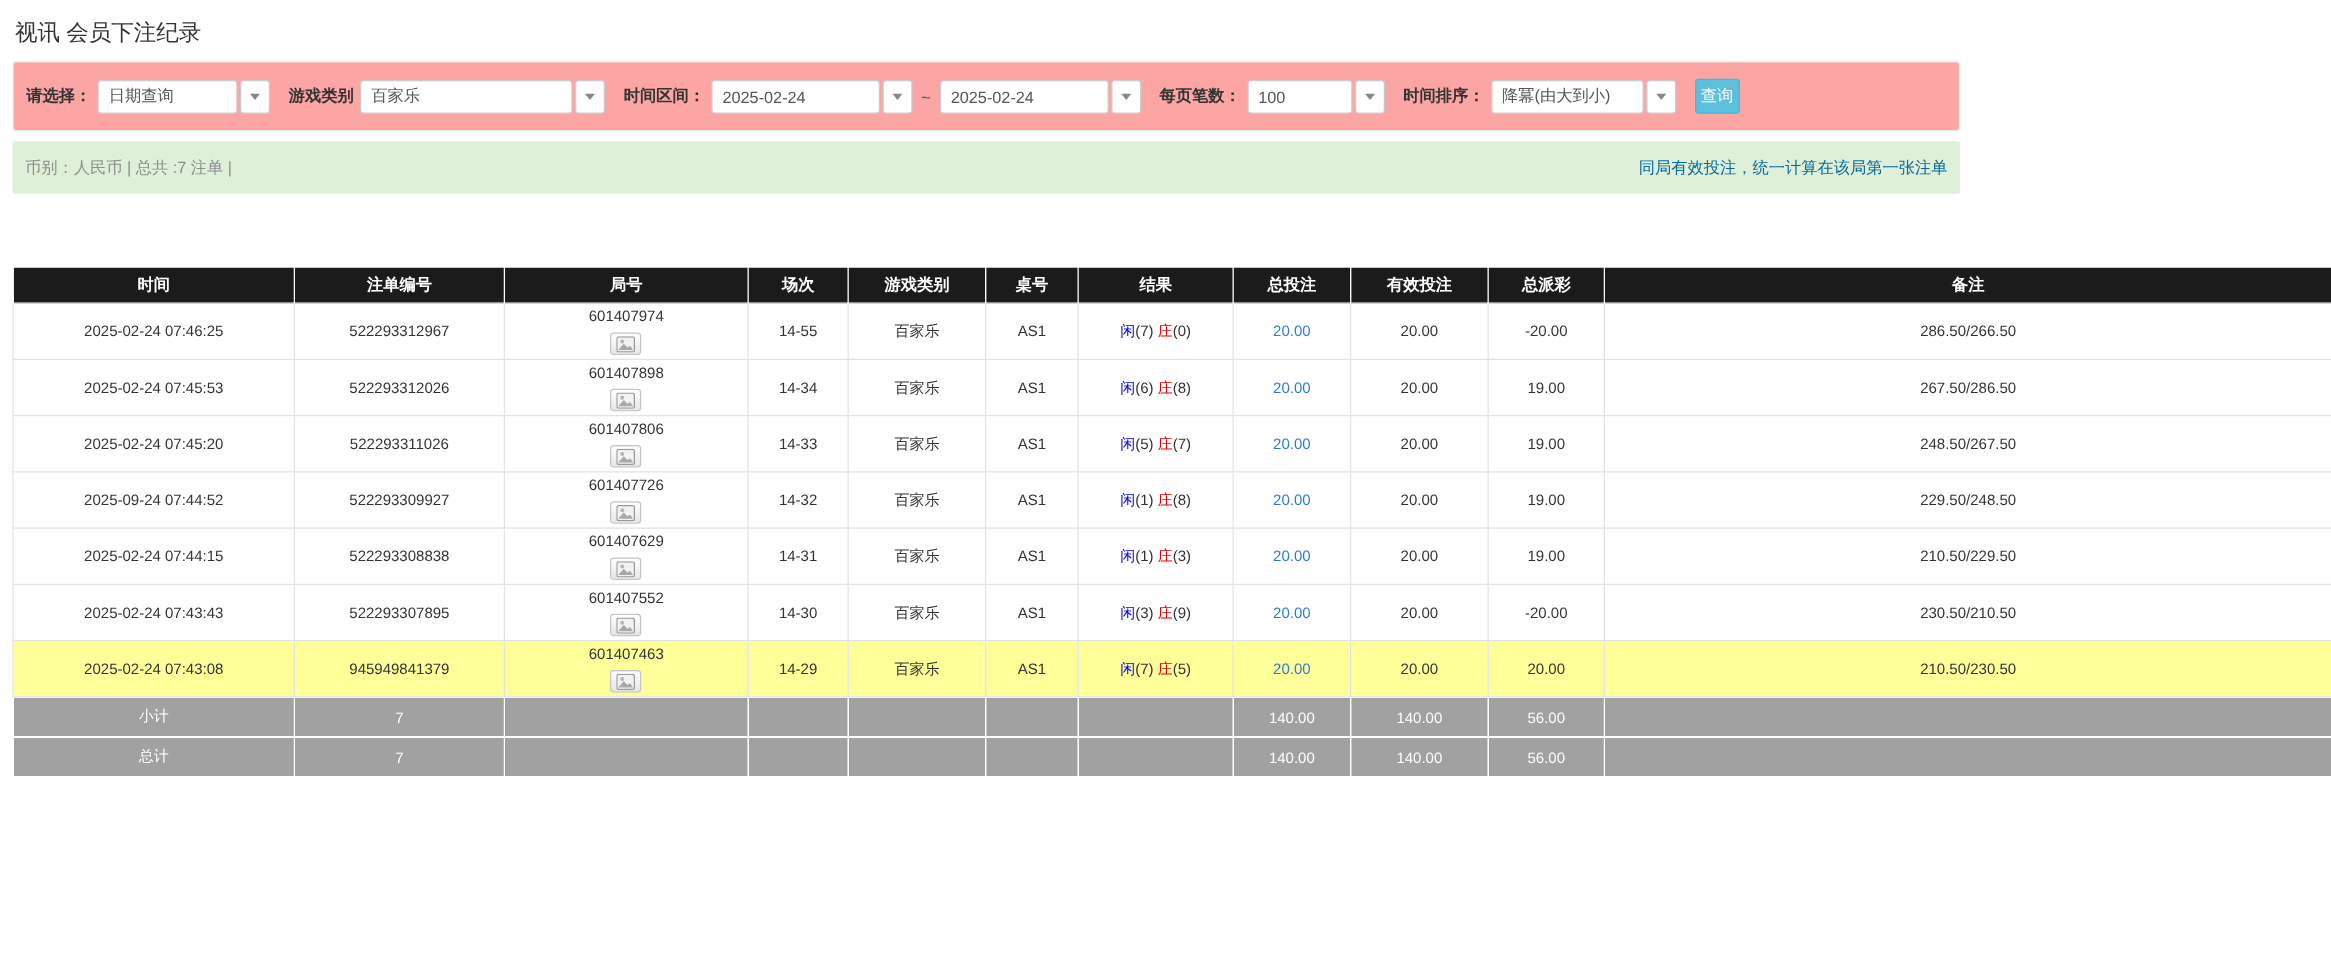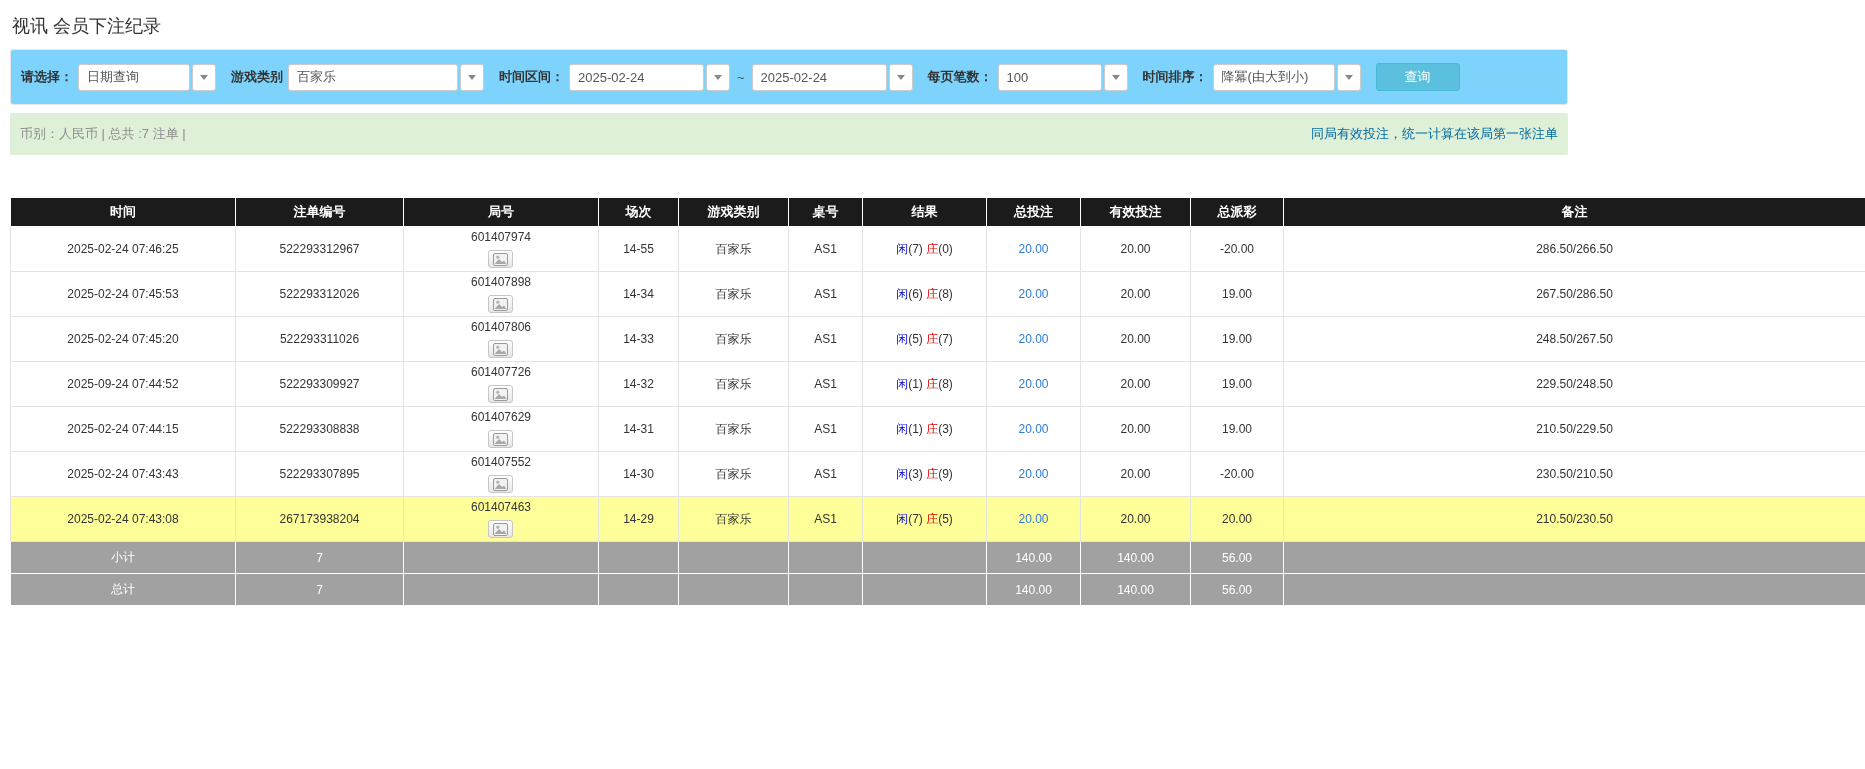--- a/index.html
+++ b/index.html
@@ -4,51 +4,51 @@
 <style>
   * { box-sizing: border-box; }
   html,body { margin:0; padding:0; }
   body {
     width:1865px; height:769px; background:#fff; overflow:hidden;
     font-family:"Liberation Sans", sans-serif; color:#333; position:relative;
   }
   .page-title { font-size:18px; font-weight:400; color:#333; margin:14px 16px 11px 12px; }
 
   .filter-bar {
-    margin-left:10px; width:1558px; background:#7dd3fc;
+    margin-left:10px; width:1558px; background:#fca5a5;
     border:1px solid #e7e7e7; border-radius:3px; padding:13px 8px;
     display:flex; align-items:center; gap:5px; white-space:nowrap;
   }
   .flabel { font-size:13px; font-weight:bold; color:#333; margin-left:10px; }
   .flabel.first { margin-left:2px; }
   .combo { display:inline-flex; align-items:flex-end; }
   .combo input {
     height:27px; border:1px solid #ccc; border-radius:3px; padding:0 8px;
     font-size:13px; color:#555; background:#fff; font-family:inherit;
   }
   .combo-btn {
     height:27px; width:24px; margin-left:2px; border:1px solid #ccc; border-radius:3px;
     background:#fff; display:inline-flex; align-items:center; justify-content:center; cursor:pointer;
   }
   .caret { width:0; height:0; border-left:4px solid transparent; border-right:4px solid transparent; border-top:5px solid #888; }
   .tilde { font-size:13px; color:#555; margin:0 2px; }
   .btn-search {
-    margin-left:10px; height:28px; padding:0 28px; background:#5bc0de; border:1px solid #46b8da;
+    margin-left:10px; height:28px; padding:0 4px; background:#5bc0de; border:1px solid #46b8da;
     color:#fff; font-size:13px; border-radius:3px; cursor:pointer; font-family:inherit;
   }
 
   .summary-bar {
     margin:8px 0 0 10px; width:1558px; background:#dff0d8; border-radius:2px;
     padding:12px 10px; display:flex; justify-content:space-between; align-items:center; font-size:13px;
   }
   .summary-left { color:#8c8c8c; }
   .summary-right { color:#0369a1; }
 
   .bet-table {
-    margin:42px 0 0 10px; width:1855px; border-collapse:collapse; table-layout:fixed; font-size:12px;
+    margin:58px 0 0 10px; width:1855px; border-collapse:collapse; table-layout:fixed; font-size:12px;
   }
   .bet-table th {
     background:#1b1b1b; color:#fff; font-weight:bold; font-size:13px; height:29px;
     border:1px solid #fff; text-align:center; padding:0 2px;
   }
   .bet-table td {
     border:1px solid #e3e3e3; height:45px; text-align:center; padding:0 4px; color:#333;
     overflow:hidden;
   }
   .bet-table tr.highlight td { background:#ffff99; }
@@ -97,21 +97,21 @@
   <span class="tilde">~</span>
   <span class="combo">
     <input style="width: 135px;" value="2025-02-24">
     <button class="combo-btn">
         <span class="caret"></span>
       </button>
   </span>
 
   <span class="flabel">每页笔数：</span>
   <span class="combo">
-    <input style="width: 104px;" value="100">
+    <input style="width: 84px;" value="100">
     <button class="combo-btn">
         <span class="caret"></span>
       </button>
   </span>
 
   <span class="flabel">时间排序：</span>
   <span class="combo">
     <input style="width: 122px;" value="降冪(由大到小)">
     <button class="combo-btn">
         <span class="caret"></span>
@@ -283,21 +283,21 @@
         <td>百家乐</td>
         <td>AS1</td>
         <td><span class="res-player">闲</span><span>(3)</span> <span class="res-banker">庄</span><span>(9)</span></td>
         <td><span class="link-blue">20.00</span></td>
         <td>20.00</td>
         <td class="neg">-20.00</td>
         <td>230.50/210.50</td>
       </tr>
       <tr class="highlight">
         <td>2025-02-24 07:43:08</td>
-        <td>267173938204</td>
+        <td>945949841379</td>
         <td><span class="round-cell">
             <span>601407463</span>
             <button class="icon-btn">
               <svg width="15" height="13" viewBox="0 0 15 13">
                 <rect x="0.5" y="0.5" width="14" height="12" rx="1.5" fill="#f2f2f2" stroke="#9a9a9a"></rect>
                 <circle cx="4.8" cy="4.2" r="1.6" fill="#b5b5b5"></circle>
                 <path d="M1.5 11 L6 6 L9 9 L11 7.5 L13.5 11 Z" fill="#a8a8a8"></path>
               </svg>
             </button>
           </span></td>

